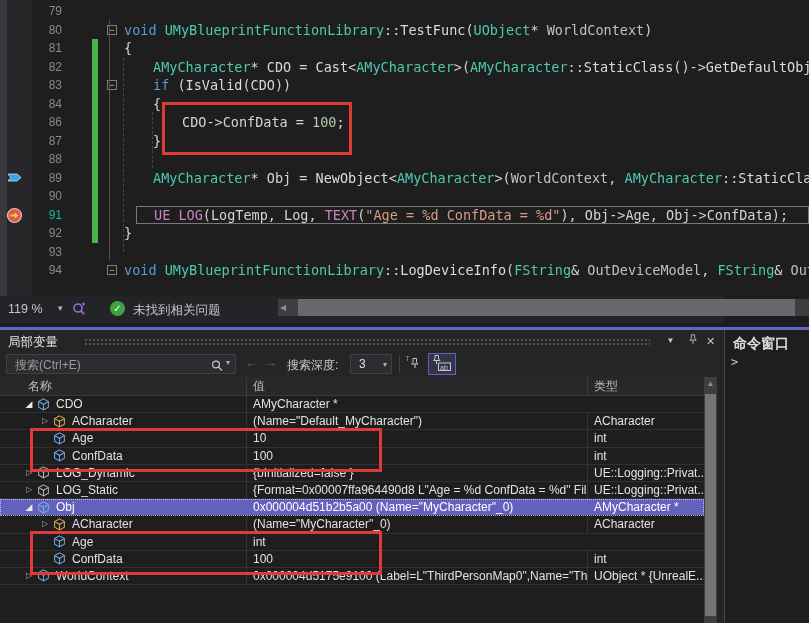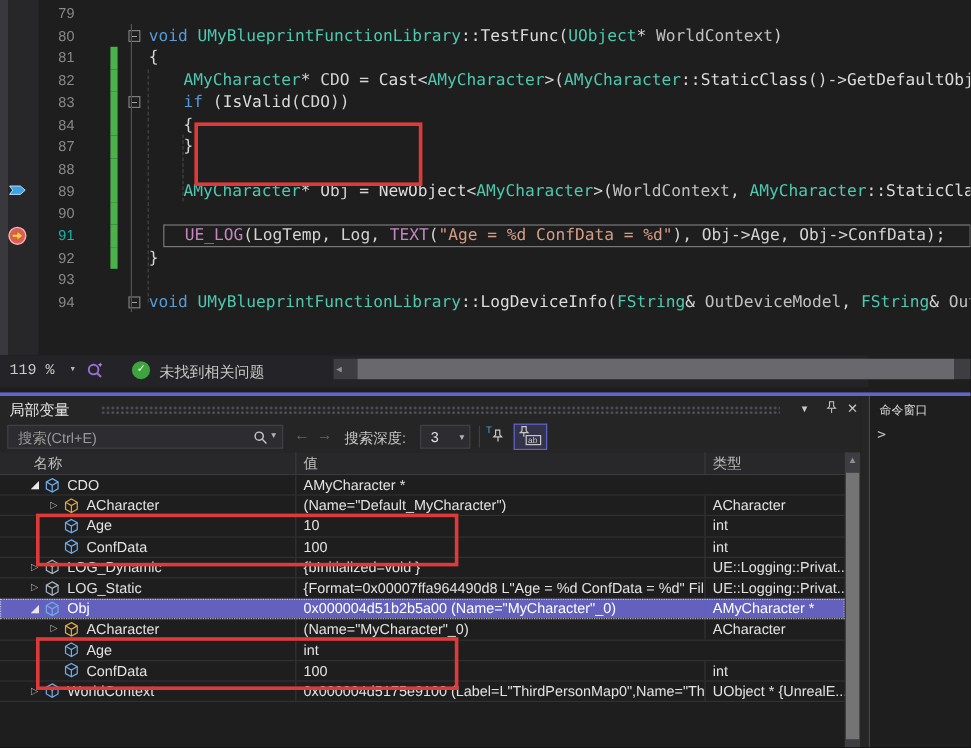--- a/index.html
+++ b/index.html
@@ -24,21 +24,21 @@
            font-size:13.5px;line-height:18.5px;height:18.5px;}
   .line.current pre.code{border:1px solid #787878;box-sizing:border-box;height:18.5px;line-height:16px;margin-left:14px;}
   .c-kw{color:#569CD6}.c-type{color:#4EC9B0}.c-fn{color:#DCDCDC}.c-plain{color:#D4D4D4}
   .c-param{color:#C0C0C0}.c-macro{color:#C586C0}.c-str{color:#D69D85}.c-num{color:#B5CEA8}.c-local{color:#D4D4D4}
   .ovl{position:absolute;pointer-events:none;}
   .outline-vline{left:109px;top:20px;height:240px;border-left:1px solid #525252;width:0;}
   .guide1{left:123px;top:58px;height:194px;border-left:1px dashed #454548;width:0;}
   .guide2{left:152px;top:112px;height:56px;border-left:1px dashed #454548;width:0;}
   .redbox{border:3px solid #DE3A3A;background:transparent;z-index:30;}
   
-  .statusbar{position:absolute;left:0;top:296px;width:724px;height:27px;background:#242428;font-family:Liberation Mono, monospace;}
+  .statusbar{position:absolute;left:0;top:296px;width:724px;height:27px;background:#242428;}
   .zoomlvl{position:absolute;left:8px;top:6px;font-size:12.5px;color:#C8C8C8;}
   .zoomcaret{position:absolute;left:58px;top:7px;font-size:9px;color:#B8B8B8;}
   .health{position:absolute;left:72px;top:5px;}
   .checkwrap{position:absolute;left:110px;top:5px;width:15px;height:15px;border-radius:50%;background:#3EA53E;
              color:#fff;font-size:10px;line-height:15px;text-align:center;}
   .statmsg{position:absolute;left:133px;top:6px;font-size:12.5px;color:#C8C8C8;}
   .hstrack{position:absolute;left:278px;top:3px;width:531px;height:17px;background:#3E3E42;}
   .hsarrow{position:absolute;left:2px;top:4px;font-size:8px;color:#8F8F8F;}
   .hsthumb{position:absolute;left:20px;top:0;width:497px;height:17px;background:#69696D;}
   
@@ -83,21 +83,21 @@
   .vicon{width:16px;height:15px;flex:none;margin-right:4px;}
   .cell.v,.cell.t{padding-left:6px;line-height:16px;}
   
   .vstrack{position:absolute;left:704px;top:47px;width:13px;height:246px;background:#3E3E42;}
   .vsarrow{position:absolute;left:0;top:2px;width:13px;text-align:center;font-size:8px;color:#8F8F8F;}
   .vsthumb{position:absolute;left:1px;top:17px;width:11px;height:222px;background:#747474;}
   
   .gapstrip{position:absolute;left:717px;top:330px;width:7px;height:293px;background:#252526;}
   .cmdborder{position:absolute;left:724px;top:330px;width:1px;height:293px;background:#48484C;}
   .cmdwin{position:absolute;left:725px;top:330px;width:84px;height:293px;background:#1E1E1E;}
-  .cmdtitle{position:absolute;left:8px;top:5px;font-size:10px;color:#DCDCDC;}
+  .cmdtitle{position:absolute;left:8px;top:5px;font-size:14px;color:#DCDCDC;font-weight:bold;}
   .cmdprompt{position:absolute;left:6px;top:25px;font-size:12px;color:#C8C8C8;font-family:"DejaVu Sans Mono",monospace;}
 </style>
 </head>
 <body>
 
 <div class="screen">
 
   <div class="editor">
     <div class="strip1"></div>
     <div class="strip2"></div>
@@ -140,20 +140,27 @@
             <div class="obox">−</div>
           </div>
           <pre class="code" style="padding-left: 31px;"><span class="c-kw">if</span><span class="c-plain"> (</span><span class="c-fn">IsValid</span><span class="c-plain">(</span><span class="c-local">CDO</span><span class="c-plain">))</span></pre>
         </div>
         <div class="line">
           <div class="glyph"></div>
           <div class="lnum">84</div>
           <div class="chg on"></div>
           <div class="outl"></div>
           <pre class="code" style="padding-left: 31px;"><span class="c-plain">{</span></pre>
+        </div>
+        <div class="line">
+          <div class="glyph"></div>
+          <div class="lnum">86</div>
+          <div class="chg on"></div>
+          <div class="outl"></div>
+          <pre class="code" style="padding-left: 60px;"><span class="c-local">CDO</span><span class="c-plain">-&gt;ConfData = </span><span class="c-num">100</span><span class="c-plain">;</span></pre>
         </div>
         <div class="line">
           <div class="glyph"></div>
           <div class="lnum">87</div>
           <div class="chg on"></div>
           <div class="outl"></div>
           <pre class="code" style="padding-left: 31px;"><span class="c-plain">}</span></pre>
         </div>
         <div class="line">
           <div class="glyph"></div>
@@ -345,21 +352,21 @@
         </div>
         <div class="trow">
           <div class="cell ncell" style="padding-left: 22px;">
             <span class="exp">▷</span>
             <span class="vicon"><svg width="15" height="15" viewBox="0 0 16 16">
                 <path d="M8 2L13.2 4.9V11L8 13.9L2.8 11V4.9Z" fill="none" stroke="#A8B2BC" stroke-width="1.1"></path>
                 <path d="M2.8 4.9L8 7.8L13.2 4.9M8 7.8V13.9" fill="none" stroke="#A8B2BC" stroke-width="1.1"></path>
               </svg></span>
             <span>LOG_Dynamic</span>
           </div>
-          <div class="cell v">{bInitialized=void }</div>
+          <div class="cell v">{bInitialized=false }</div>
           <div class="cell t">UE::Logging::Privat...</div>
         </div>
         <div class="trow">
           <div class="cell ncell" style="padding-left: 22px;">
             <span class="exp">▷</span>
             <span class="vicon"><svg width="15" height="15" viewBox="0 0 16 16">
                 <path d="M8 2L13.2 4.9V11L8 13.9L2.8 11V4.9Z" fill="none" stroke="#A8B2BC" stroke-width="1.1"></path>
                 <path d="M2.8 4.9L8 7.8L13.2 4.9M8 7.8V13.9" fill="none" stroke="#A8B2BC" stroke-width="1.1"></path>
               </svg></span>
             <span>LOG_Static</span>

